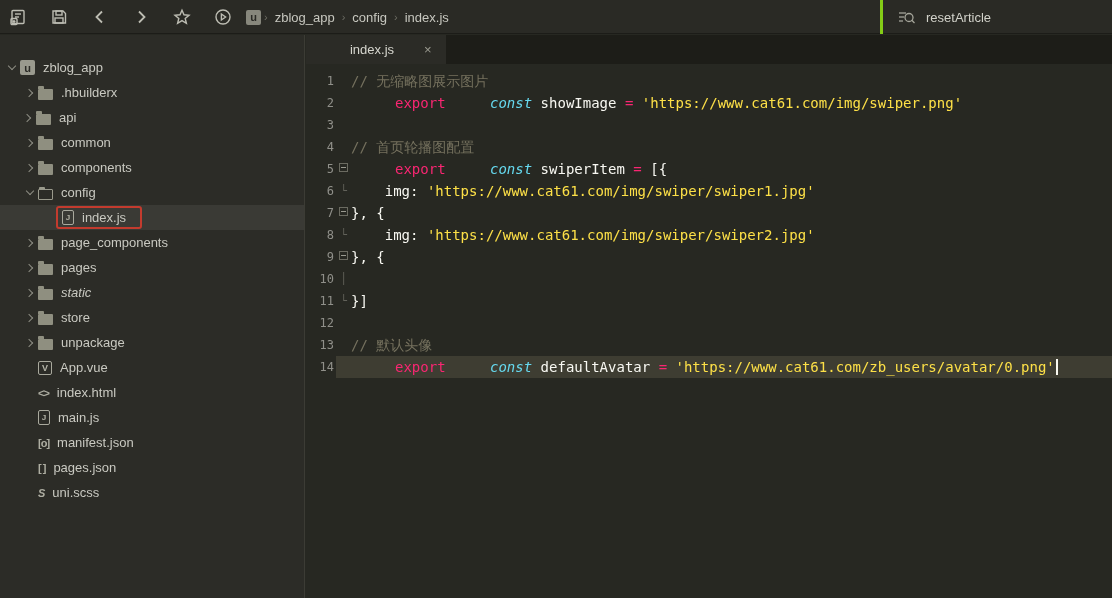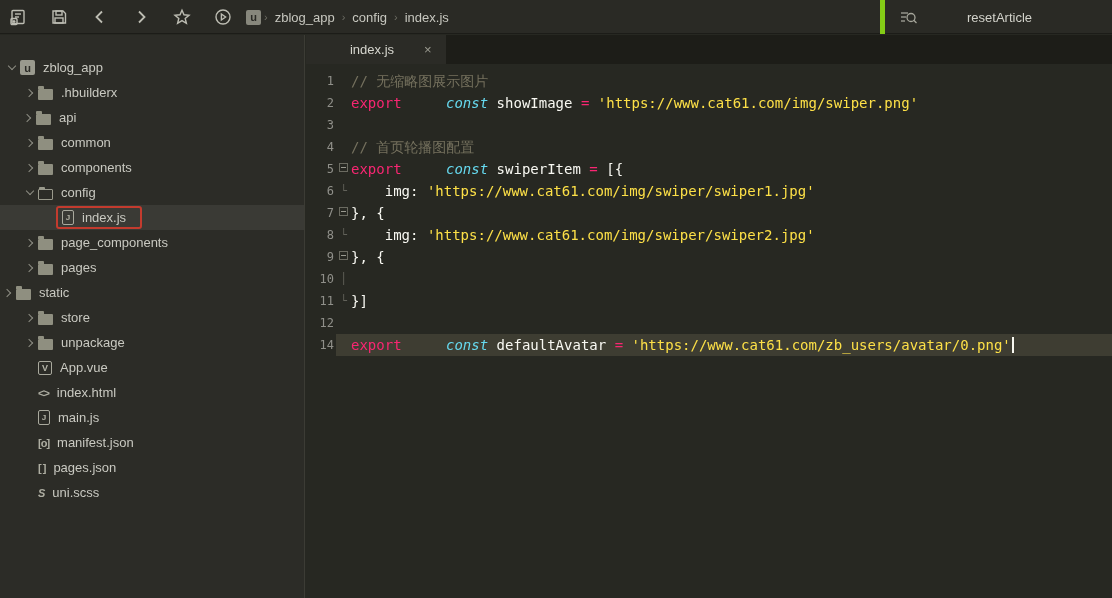--- a/index.html
+++ b/index.html
@@ -14,21 +14,21 @@
   .tb-btn { width:20px; height:20px; margin-right:21px; display:flex; align-items:center;
     justify-content:center; cursor:pointer; }
   .tb-btn svg { stroke:#bdbdb3; fill:none; stroke-width:1.4; }
   .breadcrumb { position:absolute; left:246px; top:0; height:34px; display:flex;
     align-items:center; font-size:13px; color:#c7c7bf; }
   .crumb { margin:0 4px; }
   .crumb-sep { color:#6d6d64; font-size:11px; margin:0 3px; }
   .uni-badge { width:15px; height:15px; background:#87877c; color:#2a2a25; border-radius:2px;
     font-size:11px; font-weight:bold; display:flex; align-items:center; justify-content:center; }
   .tb-search { position:absolute; left:880px; top:0; height:34px; display:flex;
-    align-items:center; border-left:5px solid #84cc16; padding-left:14px;gap:39px; }
+    align-items:center; border-left:3px solid #84cc16; padding-left:14px; }
   .tb-search svg { stroke:#a5a59a; fill:none; stroke-width:1.3; }
   .tb-search-label { color:#d2d2ca; font-size:13px; margin-left:10px; }
 
   
   .sidebar { position:absolute; left:0; top:35px; width:305px; height:563px;
     background:#2c2c27; border-right:1px solid #3c3c35; }
   .tree { padding-top:20px; }
   .tree-row { height:25px; display:flex; align-items:center; font-size:13px;
     color:#c9c9c1; cursor:pointer; white-space:nowrap; }
   .tree-row.selected { background:#3a3a35; }
@@ -63,21 +63,21 @@
   .editor { position:absolute; left:306px; top:64px; width:806px; height:534px;
     background:#272822; padding-top:6px; font-family:"DejaVu Sans Mono", monospace; }
   .line { display:flex; height:22px; line-height:22px; font-size:14px; }
   .ln { width:30px; flex:none; text-align:right; color:#90908a; font-size:12px; padding-right:2px; }
   .lbody { flex:1; display:flex; }
   .line.current .lbody { background:#3e3d32; }
   .fold { width:15px; flex:none; text-align:center; color:#62625a; font-size:11px; line-height:22px; }
   .fold-box { display:inline-block; width:9px; height:9px; border:1px solid #6b6b61; position:relative; top:0px; }
   .fold-box::after { content:""; position:absolute; left:1px; right:1px; top:3px; height:1px; background:#9a9a90; }
   .code { white-space:pre; color:#f8f8f2; }
-  .cm { color:#75715e; } .kw { color:#f92672; } .kc { color:#66d9ef; font-style:italic;margin-left:36px; }
+  .cm { color:#75715e; } .kw { color:#f92672;margin-left:44px; } .kc { color:#66d9ef; font-style:italic;margin-left:36px; }
   .id { color:#f8f8f2; } .op { color:#f92672; } .str { color:#fde047; } .pl { color:#f8f8f2; }
   .cursor { display:inline-block; width:2px; height:16px; background:#f8f8f0;
     vertical-align:middle; margin-left:1px; margin-top:-3px; }
 </style>
 </head>
 <body>
 
 <div class="app">
 
   <div class="toolbar">
@@ -222,21 +222,21 @@
         </div>
         <div class="tree-row" style="padding-left: 22px;">
           <span class="chev-slot">
             <span class="chev closed"></span>
           </span>
           <span class="t-icon">
             <span class="ic-folder"></span>
           </span>
           <span>pages</span>
         </div>
-        <div class="tree-row" style="">
+        <div class="tree-row" style="padding-left: 22px; font-style: italic;">
           <span class="chev-slot">
             <span class="chev closed"></span>
           </span>
           <span class="t-icon">
             <span class="ic-folder"></span>
           </span>
           <span>static</span>
         </div>
         <div class="tree-row" style="padding-left: 22px;">
           <span class="chev-slot">
@@ -385,20 +385,27 @@
           <span class="code"><span class="pl">}]</span></span>
         </span>
       </div>
       <div class="line">
         <span class="ln">12</span>
         <span class="lbody">
           <span class="fold"></span>
           <span class="code"></span>
         </span>
       </div>
+      <div class="line">
+        <span class="ln">13</span>
+        <span class="lbody">
+          <span class="fold"></span>
+          <span class="code"><span class="cm">// 默认头像</span></span>
+        </span>
+      </div>
       <div class="line current">
         <span class="ln">14</span>
         <span class="lbody">
           <span class="fold"></span>
           <span class="code"><span class="kw">export</span><span class="pl"> </span><span class="kc">const</span><span class="pl"> </span><span class="id">defaultAvatar</span><span class="pl"> </span><span class="op">=</span><span class="pl"> </span><span class="str">'https://www.cat61.com/zb_users/avatar/0.png'</span><span class="cursor"></span></span>
         </span>
       </div>
     </div>
 
 </div>

